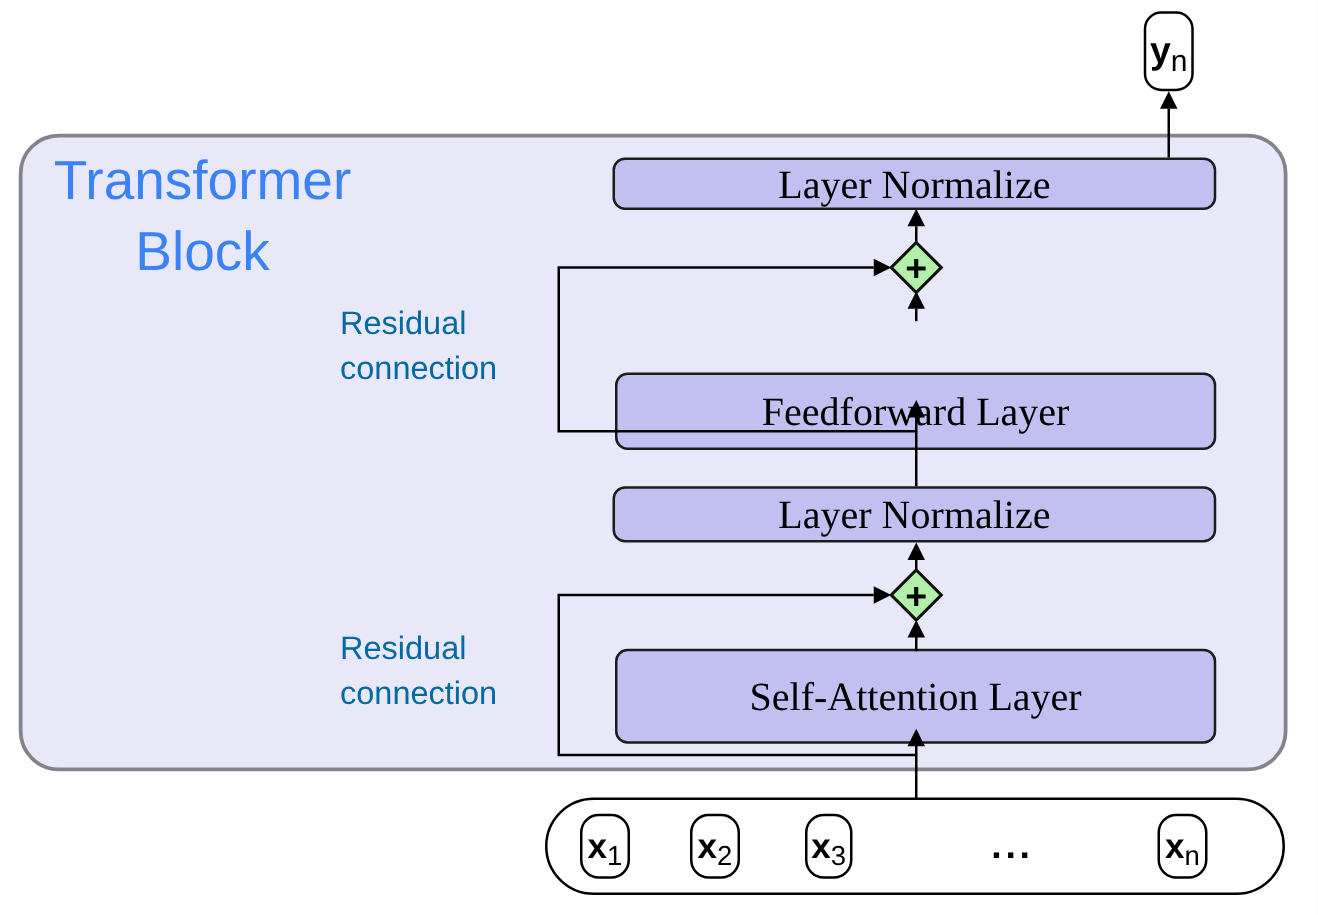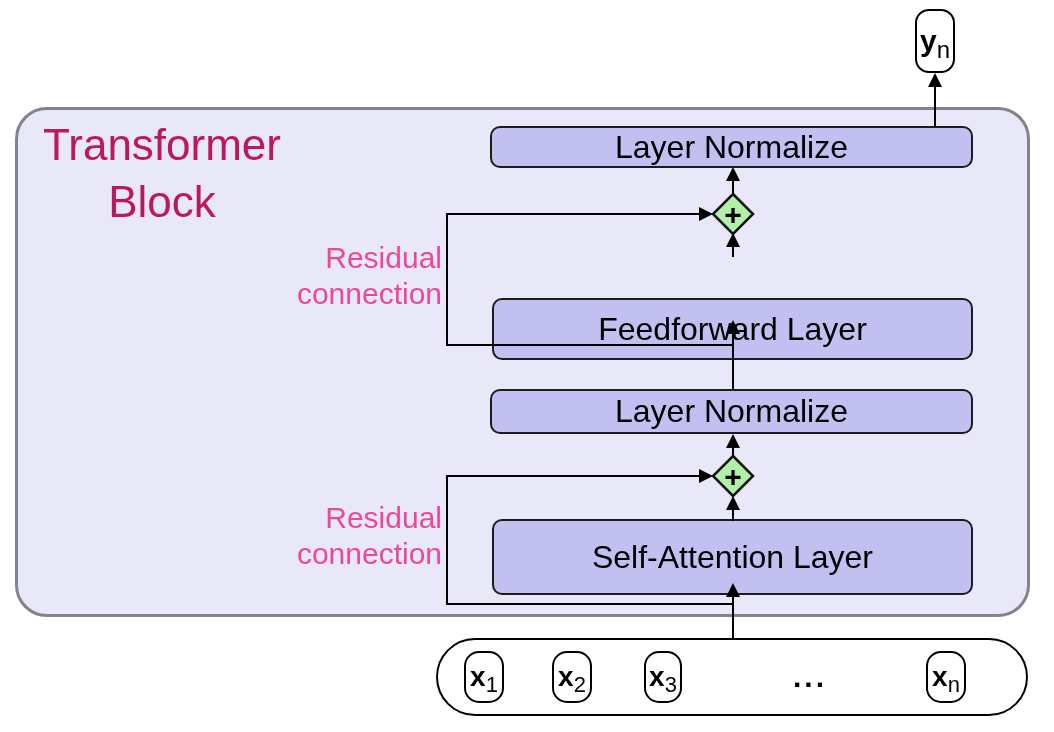--- a/index.html
+++ b/index.html
@@ -27,48 +27,49 @@
     border-radius: 32px;
   }
   .diagram-title {
     position: absolute;
     left: 22px;
     top: 116px;
     width: 280px;
     text-align: center;
     font-size: 44px;
     line-height: 57px;
-    color: #be185d;
+    color: #3b82f6;
   }
   
   .layer-box {
     position: absolute;
     background: #c2c0f1;
     border: 2px solid #1c1c1c;
     border-radius: 10px;
     display: flex;
     align-items: center;
     justify-content: center;
     font-size: 32px;
     color: #000000;
     box-sizing: border-box;
+    font-family: Liberation Serif, serif;
   }
   #ln-top  { left: 490px; top: 126px; width: 483px; height: 42px; }
   #ff      { left: 492px; top: 257px; width: 481px; height: 62px; margin-top: 41px; }
   #ln-bot  { left: 490px; top: 389px; width: 483px; height: 45px; }
   #sa      { left: 492px; top: 519px; width: 481px; height: 76px; }
 
   
   .residual-label {
     position: absolute;
     width: 170px;
-    text-align: right;
-    font-size: 30px;
+    text-align: left;
+    font-size: 26px;
     line-height: 36px;
-    color: #ec4899;
+    color: #0369a1;
   }
   #residual-top { left: 272px; top: 240px; }
   #residual-bot { left: 272px; top: 500px; }
 
   
   .output-node {
     position: absolute;
     left: 915px;
     top: 9px;
     width: 40px;

